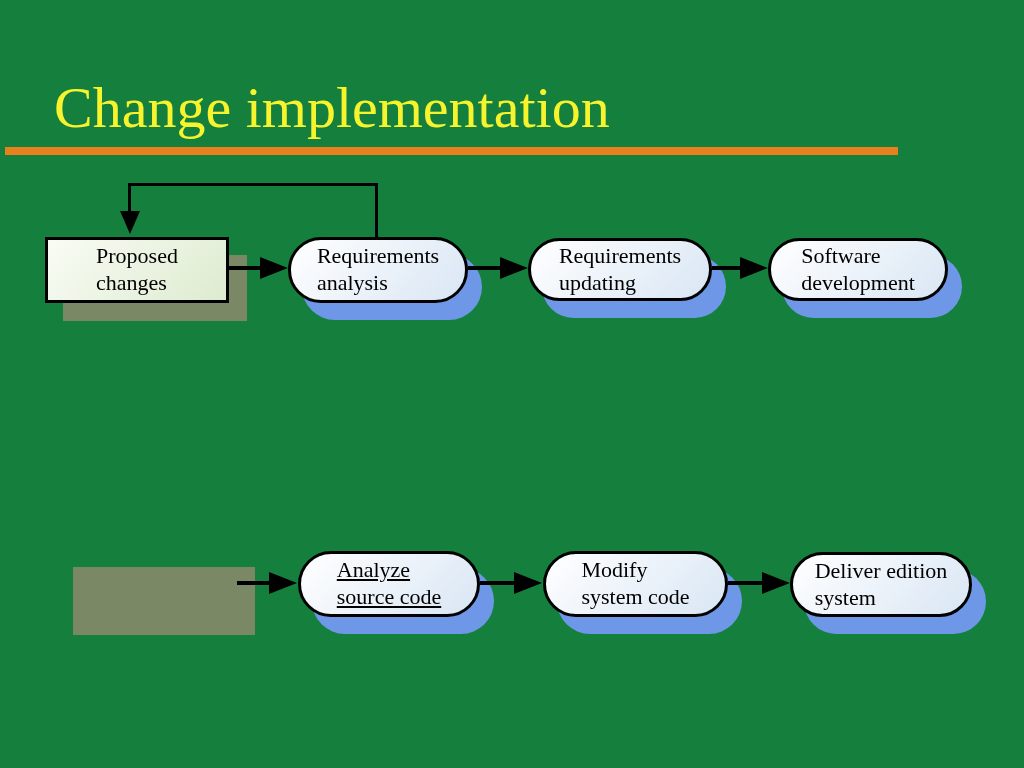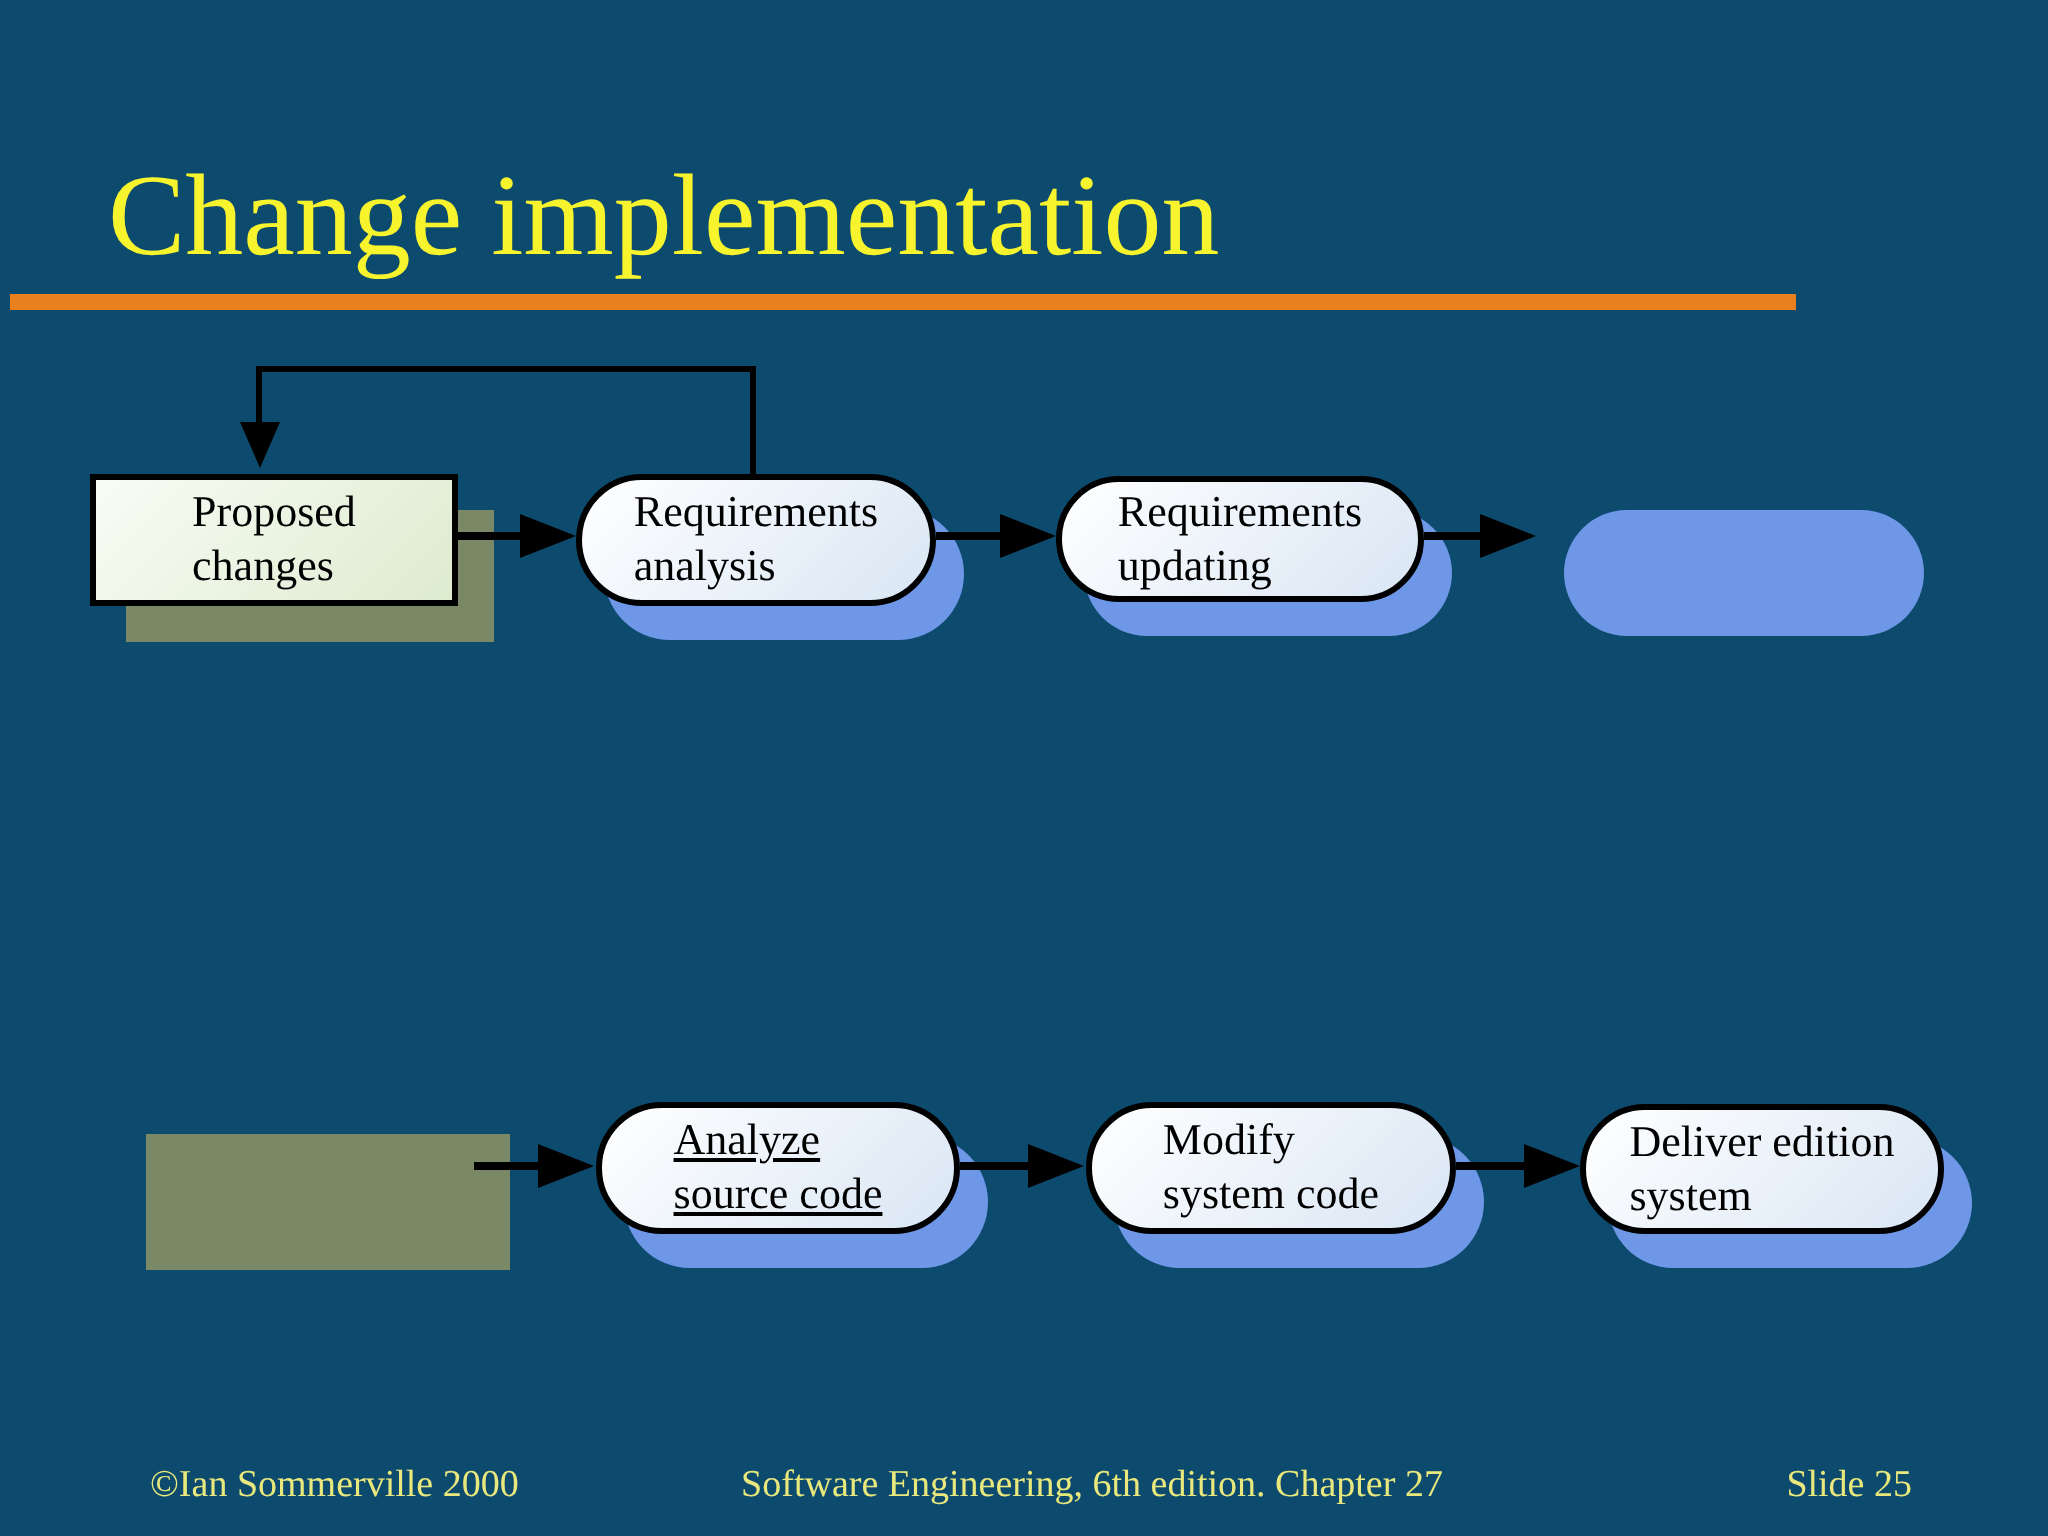--- a/index.html
+++ b/index.html
@@ -1,18 +1,18 @@
 <!DOCTYPE html>
 <html><head>
 <meta charset="utf-8">
 <style>
   html,body{margin:0;padding:0;}
   .slide{
     position:relative;width:1024px;height:768px;overflow:hidden;
-    background:#0c4a6e;
+    background:#15803d;
     font-family:"Liberation Serif","DejaVu Serif",serif;
   }
   .title{
     position:absolute;left:54px;top:74px;
     font-size:58px;color:#f7f42d;white-space:nowrap;
   }
   .title-underline{
     position:absolute;left:5px;top:147px;width:893px;height:8px;
     background:#e8811d;
   }
@@ -83,20 +83,22 @@
   <div class="shadow stadium-shadow" style="left:542px;top:255px;width:184px;height:63px;"></div>
   <div class="node stadium" style="left:528px;top:238px;width:184px;height:63px;border-radius:32px;">Requirements
 updating</div>
 
   <div>
     <div class="hline" style="left:712px;top:266px;width:30px;"></div>
     <div class="head-right" style="left:740px;top:257px;"></div>
   </div>
 
   <div class="shadow stadium-shadow" style="left:782px;top:255px;width:180px;height:63px;"></div>
+  <div class="node stadium" style="left:768px;top:238px;width:180px;height:63px;border-radius:32px;">Software
+development</div>
 
 
   <div class="shadow rect-shadow" style="left:73px;top:567px;width:182px;height:68px;"></div>
 
   <div>
     <div class="hline" style="left:237px;top:581px;width:34px;"></div>
     <div class="head-right" style="left:269px;top:572px;"></div>
   </div>
 
   <div class="shadow stadium-shadow" style="left:312px;top:568px;width:182px;height:66px;"></div>
@@ -114,19 +116,14 @@
 
   <div>
     <div class="hline" style="left:728px;top:581px;width:36px;"></div>
     <div class="head-right" style="left:762px;top:572px;"></div>
   </div>
 
   <div class="shadow stadium-shadow" style="left:804px;top:569px;width:182px;height:65px;"></div>
   <div class="node stadium" style="left:790px;top:552px;width:182px;height:65px;">Deliver edition
 system</div>
 
-  <div class="footer">
-    <span class="footer-left">©Ian Sommerville 2000</span>
-    <span class="footer-center">Software Engineering, 6th edition. Chapter 27</span>
-    <span class="footer-right">Slide 25</span>
-  </div>
 
 </div>
 
 </body></html>

